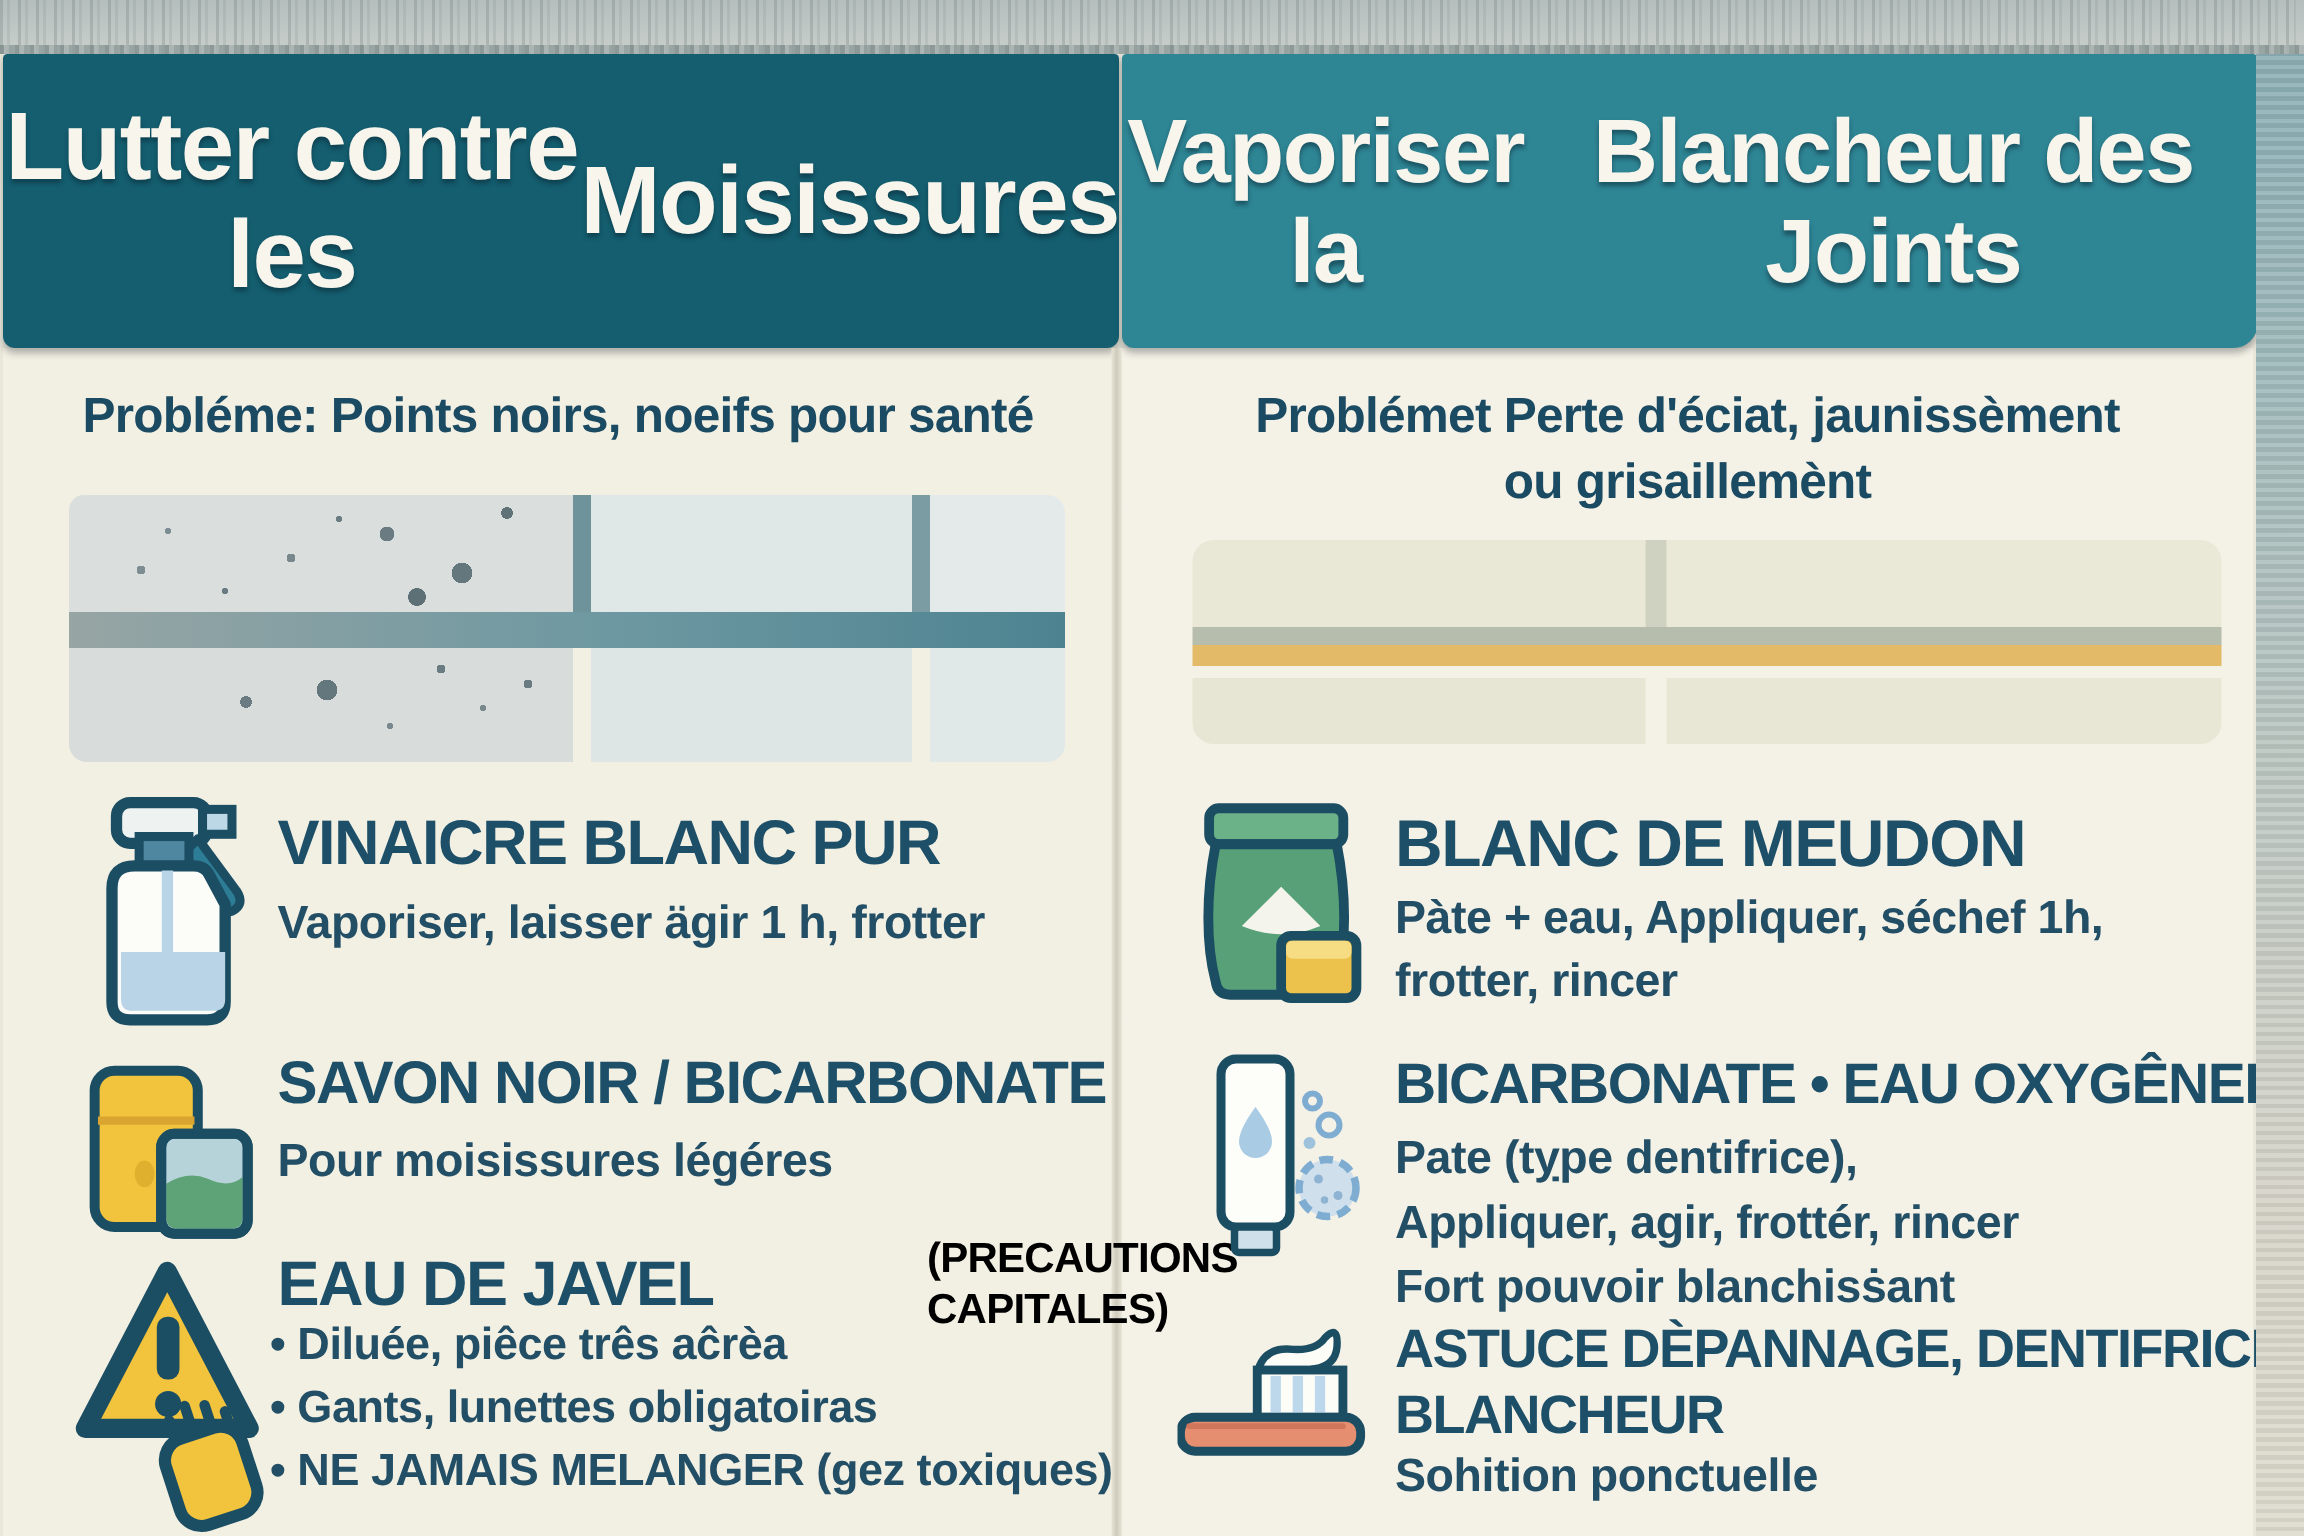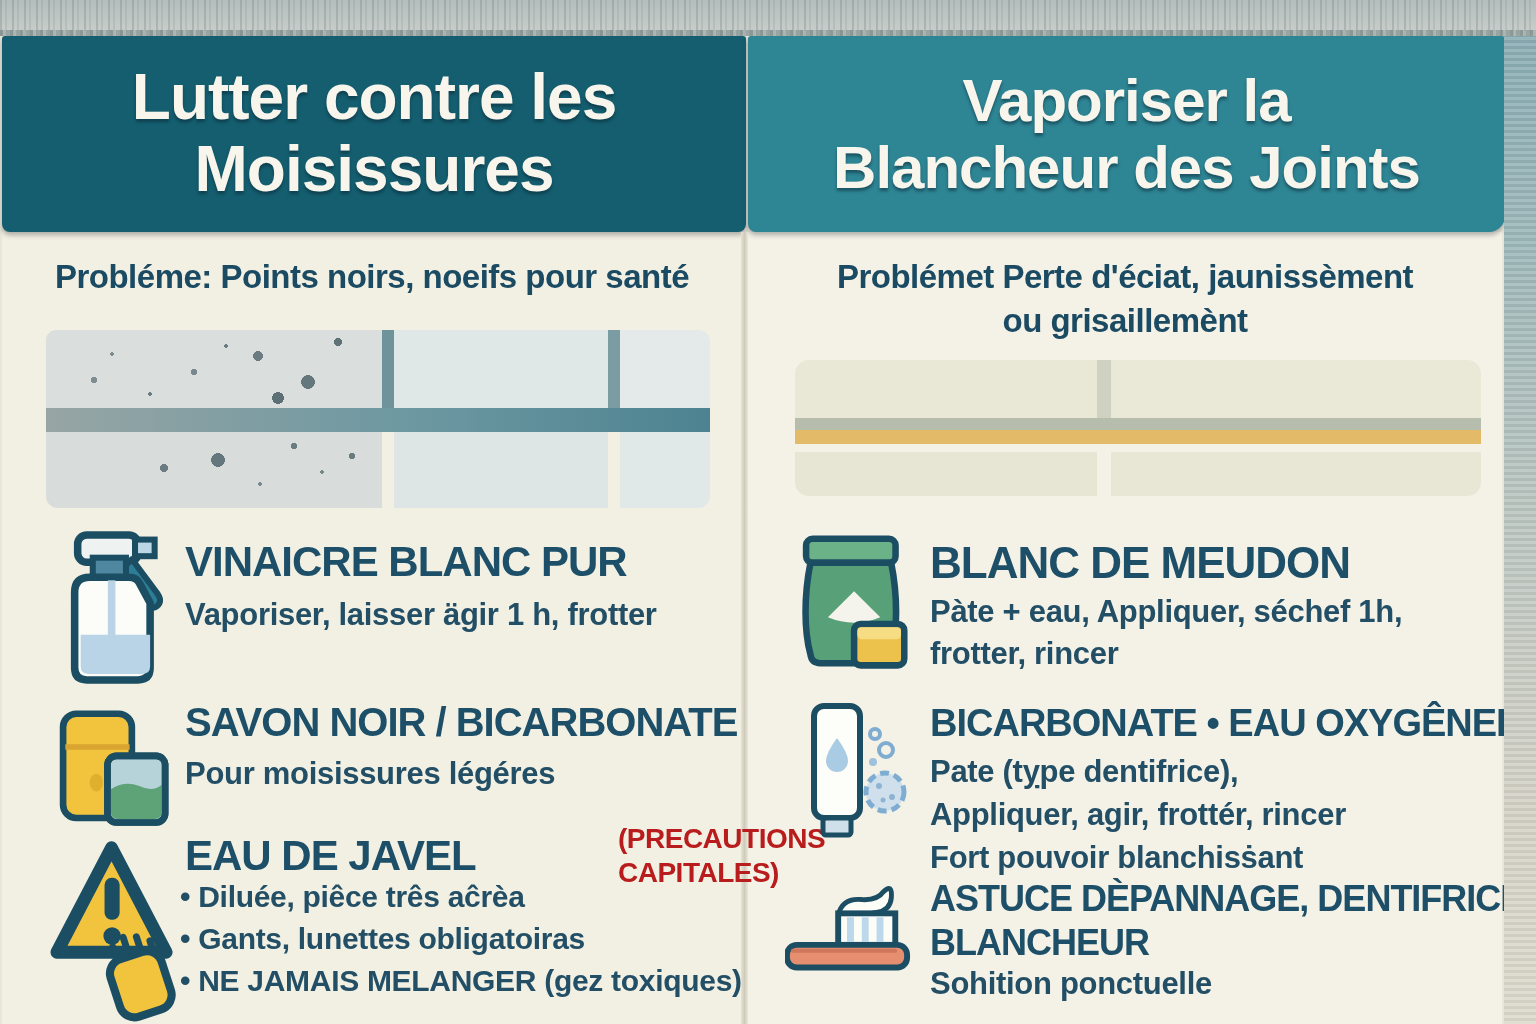--- a/index.html
+++ b/index.html
@@ -25,21 +25,21 @@
     position:absolute; right:0; top:0; width:32px; height:1024px; z-index:5;
     background:linear-gradient(180deg,#87adb4 0%,#9db8ba 22%,#bcc7c2 50%,#d5d3c7 78%,#dedbce 100%);
   }
   .right-band::after{
     content:""; position:absolute; inset:0;
     background:repeating-linear-gradient(0deg, rgba(255,255,255,.10) 0 3px, rgba(0,0,0,.05) 3px 6px);
   }
   
   .hdr{
     position:absolute; top:36px; height:196px; z-index:2;
-    display:flex; flex-direction:column; align-items:center; justify-content:center;
+    display:flex; flex-direction:row; align-items:center; justify-content:center;
     color:#f7f5ec; font-weight:bold; text-align:center; line-height:1.12;
     letter-spacing:-1px; text-shadow:0 3px 3px rgba(10,38,52,.5);
     box-shadow:0 3px 5px rgba(40,50,55,.35);
   }
   .hdr-left{ left:2px; width:744px; background:#145e6f; font-size:64px; border-radius:3px 3px 8px 8px;}
   .hdr-right{ left:748px; width:757px; background:#2e8594; font-size:60px; border-radius:3px 3px 16px 8px;}
   
   .panel-left{ position:absolute; left:2px; top:232px; width:740px; height:792px; background:#f2efe3; z-index:1;}
   .panel-right{ position:absolute; left:748px; top:232px; width:754px; height:792px; background:#f4f1e6; z-index:1;}
   .divider{ position:absolute; left:741px; top:232px; width:7px; height:792px; z-index:2;
@@ -89,21 +89,21 @@
   .trGt{ left:0; top:58px; width:686px; height:12px; background:#b7bdac;}
   .trGb{ left:0; top:70px; width:686px; height:14px; background:#e2ba68;}
   .trA2{ left:0; top:92px; width:302px; height:44px; background:#e7e6d4; border-radius:0 0 0 14px;}
   .trB2{ left:316px; top:92px; width:370px; height:44px; background:#e8e7d6; border-radius:0 0 14px 0;}
   
   .icon{ position:absolute; z-index:3;}
   .sec-title{ position:absolute; z-index:3; font-weight:bold; color:#1d5068;
     font-size:42px; letter-spacing:-1px; white-space:nowrap;}
   .sec-sub{ position:absolute; z-index:3; font-weight:bold; color:#234f66;
     font-size:31px; letter-spacing:-0.3px; white-space:nowrap;}
-  .note{ position:absolute; z-index:3; font-weight:bold; color:#b91c1c;
+  .note{ position:absolute; z-index:3; font-weight:bold; color:#000000;
     font-size:28px; line-height:1.2; letter-spacing:-0.5px;}
   .bullets{ position:absolute; z-index:3; font-weight:bold; color:#234f66;
     font-size:30px; line-height:42px; letter-spacing:-0.3px;}
 </style>
 </head>
 <body>
 
 <div class="canvas">
 
   <div class="top-band"></div>

